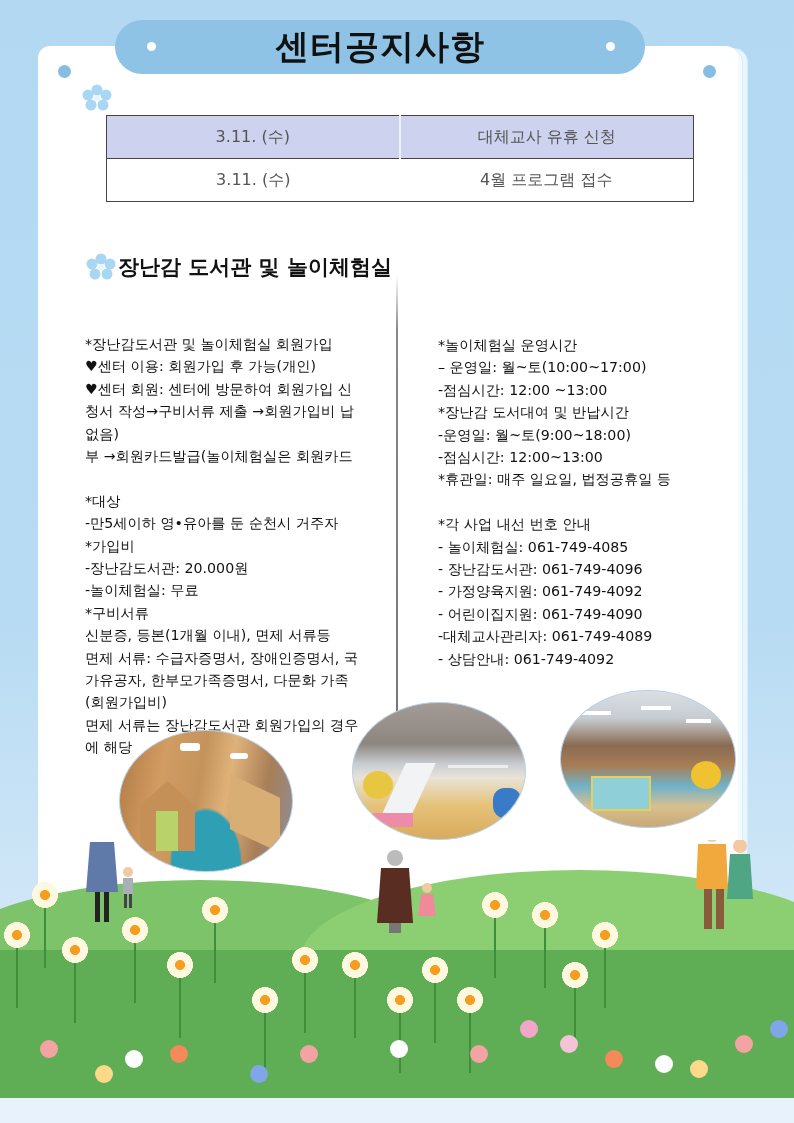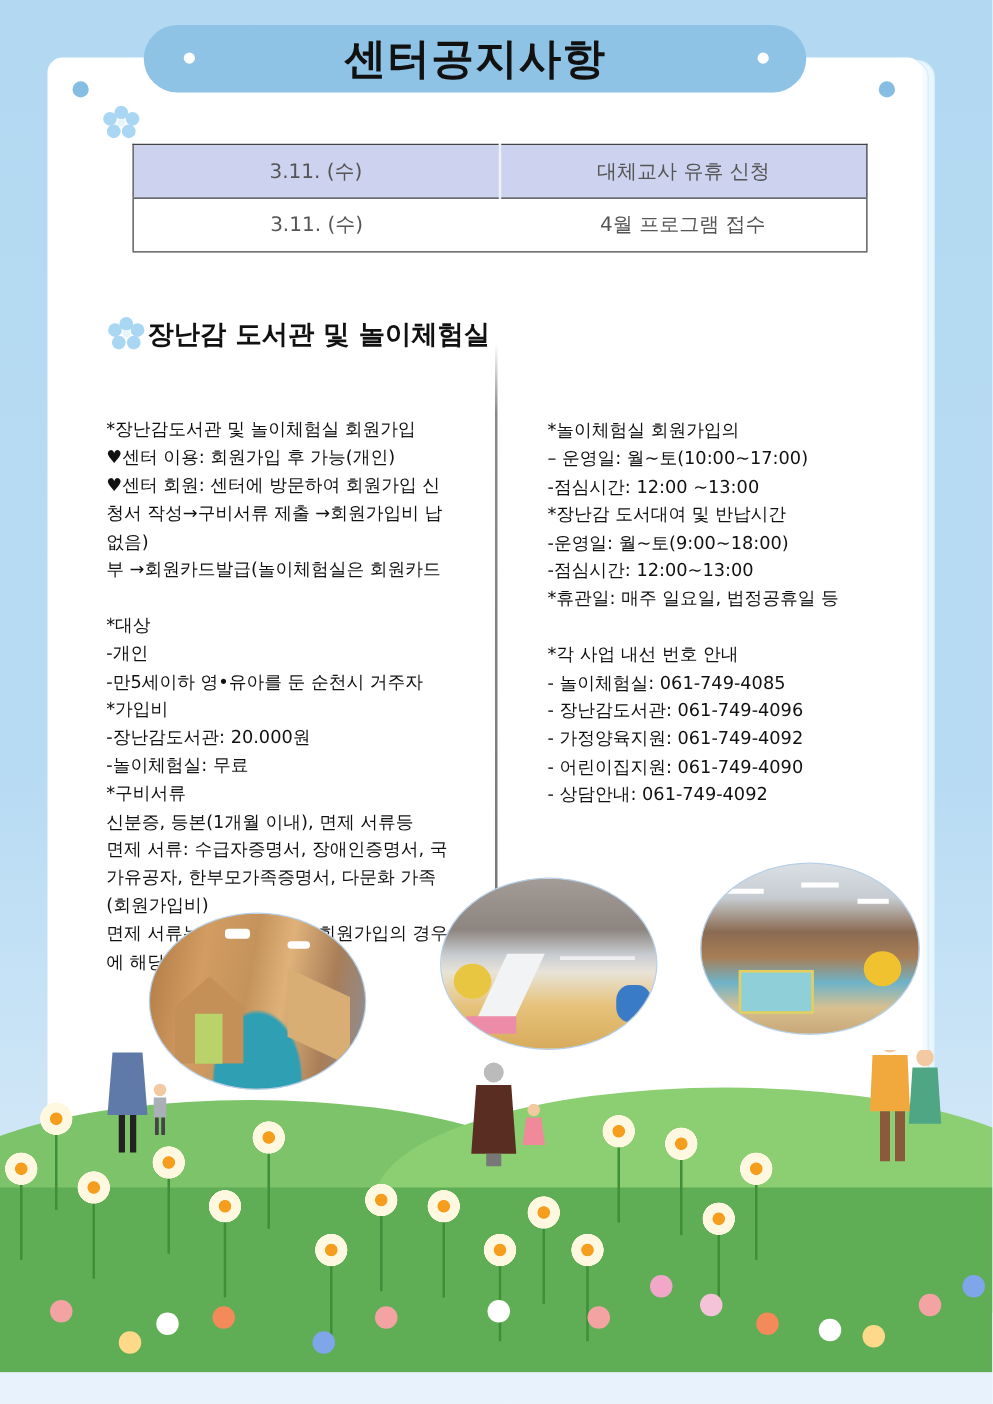--- a/index.html
+++ b/index.html
@@ -150,48 +150,48 @@
 
 <div class="col col-left">
   <div class="line">*장난감도서관 및 놀이체험실 회원가입</div>
   <div class="line">♥센터 이용: 회원가입 후 가능(개인)</div>
   <div class="line">♥센터 회원: 센터에 방문하여 회원가입 신</div>
   <div class="line">청서 작성→구비서류 제출 →회원가입비 납</div>
   <div class="line">없음)</div>
   <div class="line">부 →회원카드발급(놀이체험실은 회원카드</div>
   <div class="gap"></div>
   <div class="line">*대상</div>
-  <div class="line">-개인</div>
   <div class="line">-만5세이하 영•유아를 둔 순천시 거주자</div>
   <div class="line">*가입비</div>
   <div class="line">-장난감도서관: 20.000원</div>
   <div class="line">-놀이체험실: 무료</div>
   <div class="line">*구비서류</div>
   <div class="line">신분증, 등본(1개월 이내), 면제 서류등</div>
   <div class="line">면제 서류: 수급자증명서, 장애인증명서, 국</div>
   <div class="line">가유공자, 한부모가족증명서, 다문화 가족</div>
   <div class="line">(회원가입비)</div>
   <div class="line">면제 서류는 장난감도서관 회원가입의 경우</div>
   <div class="line">에 해당</div>
 </div>
 
 <div class="col col-right">
-  <div class="line">*놀이체험실 회원가입의</div>
+  <div class="line">*놀이체험실 운영시간</div>
   <div class="line">– 운영일: 월~토(10:00~17:00)</div>
   <div class="line">-점심시간: 12:00 ~13:00</div>
   <div class="line">*장난감 도서대여 및 반납시간</div>
   <div class="line">-운영일: 월~토(9:00~18:00)</div>
   <div class="line">-점심시간: 12:00~13:00</div>
   <div class="line">*휴관일: 매주 일요일, 법정공휴일 등</div>
   <div class="gap"></div>
   <div class="line">*각 사업 내선 번호 안내</div>
   <div class="line">- 놀이체험실: 061-749-4085</div>
   <div class="line">- 장난감도서관: 061-749-4096</div>
   <div class="line">- 가정양육지원: 061-749-4092</div>
   <div class="line">- 어린이집지원: 061-749-4090</div>
+  <div class="line">-대체교사관리자: 061-749-4089</div>
   <div class="line">- 상담안내: 061-749-4092</div>
 </div>
 
 <div class="photo photo-1">
   <div class="shape" style="left:20px; top:50px; width:55px; height:70px; background:#c58f58; clip-path:polygon(50% 0,100% 35%,100% 100%,0 100%,0 35%);"></div>
   <div class="shape" style="left:36px; top:80px; width:22px; height:40px; background:#b9d36a;"></div>
   <div class="shape" style="left:110px; top:55px; width:50px; height:55px; background:#d8ae74; transform:skewY(25deg);"></div>
   <div class="shape" style="left:60px; top:12px; width:20px; height:8px; background:#fff; border-radius:3px;"></div>
   <div class="shape" style="left:110px; top:22px; width:18px; height:6px; background:#fff; border-radius:3px;"></div>
 </div>

